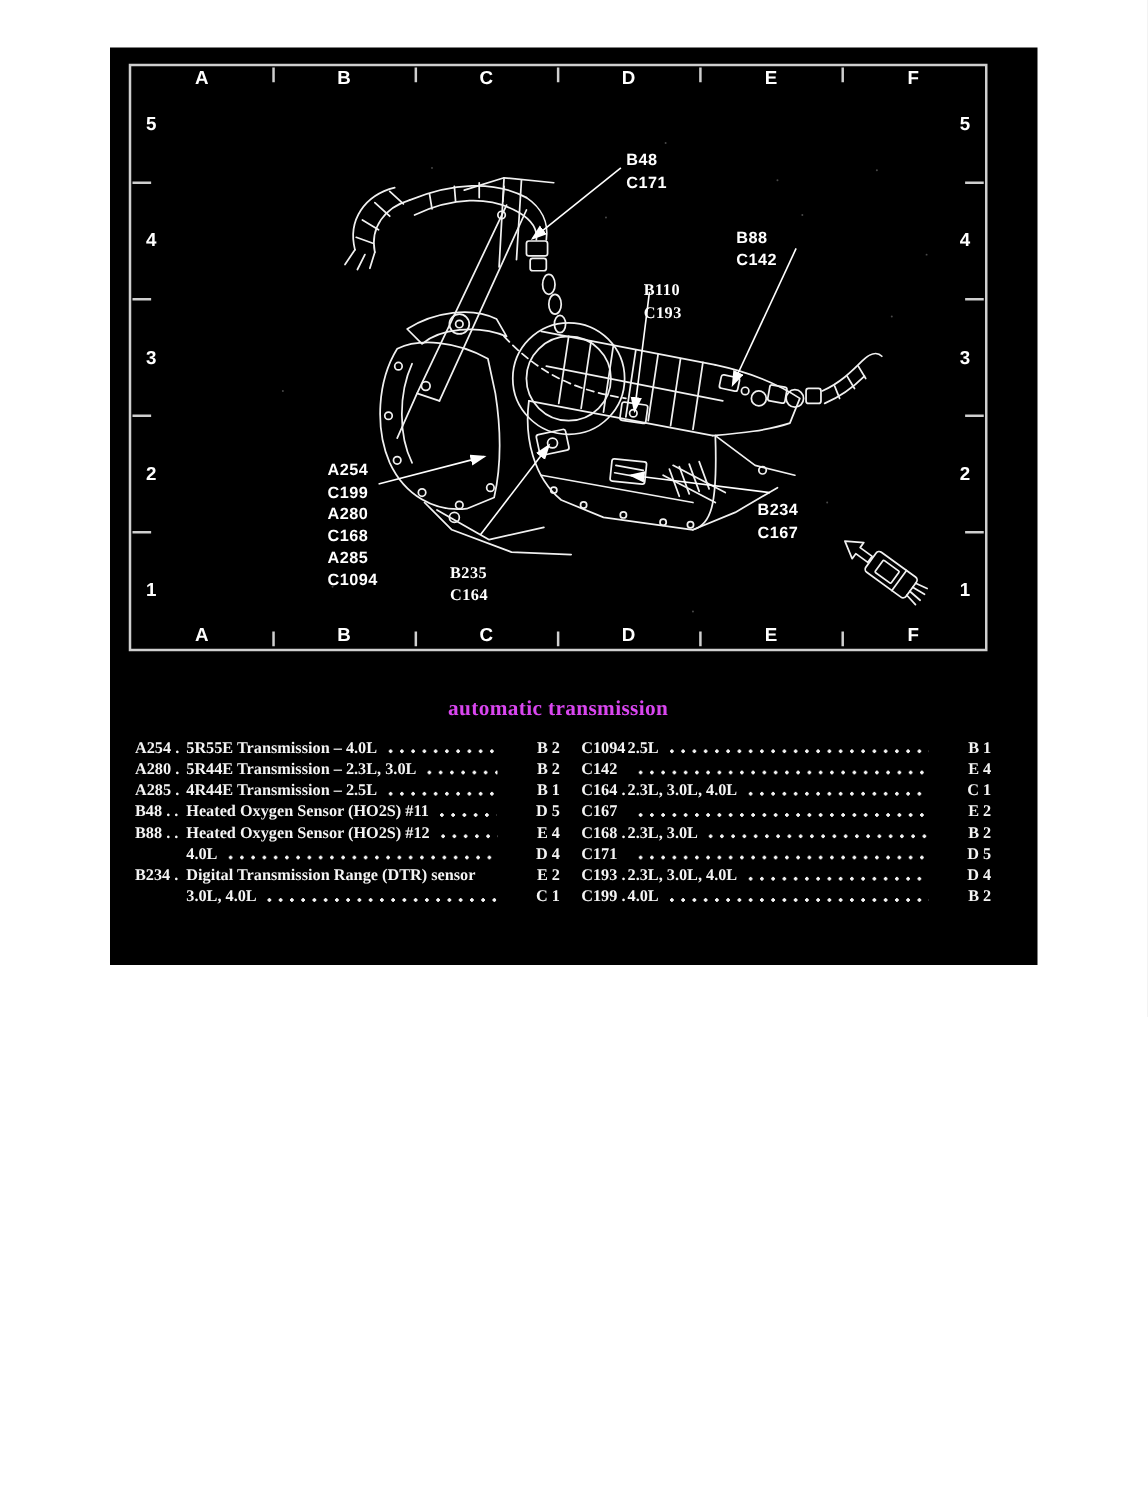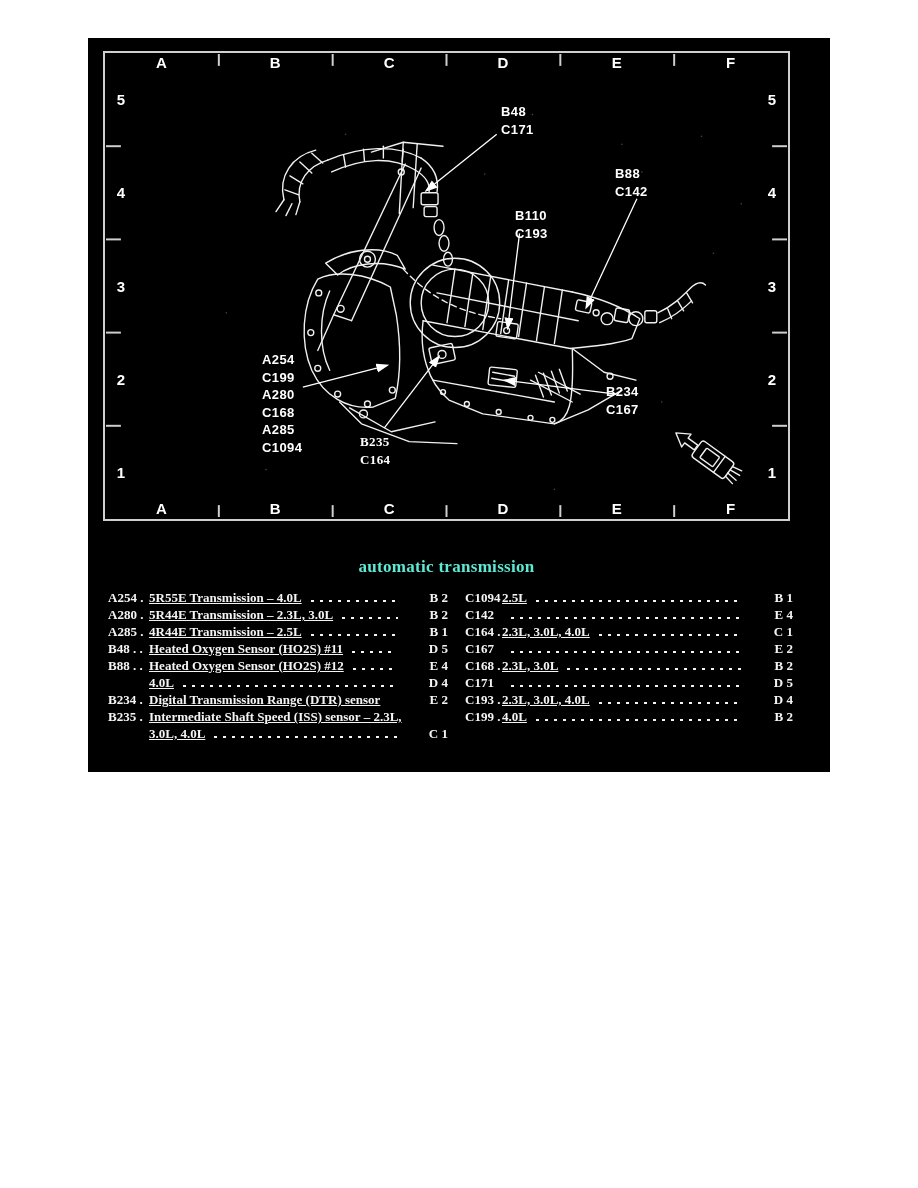--- a/index.html
+++ b/index.html
@@ -42,41 +42,41 @@
   }
   .row-numbers.left{left:7px;}
   .row-numbers.right{right:7px;}
   .row-numbers span{
     flex:1;display:flex;align-items:center;justify-content:center;
     font:700 15px "Liberation Sans",sans-serif;color:#ffffff;
   }
   .callout{
     position:absolute;
     font:700 13px/17.5px "Liberation Sans",sans-serif;
-    color:#ffffff;letter-spacing:.4px;white-space:nowrap;
+    color:#ffffff;letter-spacing:.4px;white-space:nowrap;margin-top:16px;
   }
   
   .legend-title{
     position:absolute;top:519px;left:15px;width:687px;
     text-align:center;
     font:700 17px "Liberation Serif",serif;
-    color:#5eead4;letter-spacing:.3px;
+    color:#d946ef;letter-spacing:.3px;
   }
   .legend{
     position:absolute;top:551px;left:20px;width:685px;
     display:flex;
     font:700 13px/17px "Liberation Serif",serif;
     color:#f4f4f4;
   }
   .legend-col.left-col{width:340px;margin-right:17px;flex:0 0 auto;}
   .legend-col.right-col{flex:1;}
   .legend-entry,.entry-line{display:flex;align-items:flex-end;height:17px;}
   .code{flex:0 0 41px;white-space:pre;overflow:visible;}
   .right-col .code{flex:0 0 37px;}
-  .desc{white-space:pre;text-decoration:underline;}
+  .desc{white-space:pre;}
   .leader{
     flex:1 1 auto;min-width:6px;height:11px;align-self:flex-end;
     margin:0 5px 1px 6px;
     background-image:radial-gradient(circle,#f4f4f4 1.2px,rgba(0,0,0,0) 1.5px);
     background-size:9px 6px;
     background-repeat:repeat-x;
     background-position:left 0 bottom 1px;
   }
   .ref{white-space:pre;margin-left:auto;padding-left:27px;}
   .cont{flex:0 0 41px;}
@@ -290,25 +290,25 @@
         <span>4</span>
         <span>3</span>
         <span>2</span>
         <span>1</span>
       </div>
 
       <div class="callout" style="left:396px;top:50px;">
         <div>B48</div>
         <div>C171</div>
       </div>
-      <div class="callout" style="left:510px;top:112px;">
+      <div class="callout" style="left:484px;top:112px;">
         <div>B88</div>
         <div>C142</div>
       </div>
-      <div class="callout" style="left:410px;top:154px;">
+      <div class="callout" style="left:410px;top:154px;font-family:Liberation Serif, serif;">
         <div>B110</div>
         <div>C193</div>
       </div>
       <div class="callout" style="left:157px;top:298px;">
         <div>A254</div>
         <div>C199</div>
         <div>A280</div>
         <div>C168</div>
         <div>A285</div>
         <div>C1094</div>
@@ -365,24 +365,20 @@
               <span class="ref">D 4</span>
           </div>
         </div>
         <div class="legend-entry">
           <span class="code">B234 .</span>
             <span class="desc">Digital Transmission Range (DTR) sensor</span>
             <span class="ref">E 2</span>
         </div>
         <div>
           <div class="entry-line">
-            <span class="code">B235 .</span>
-              <span class="desc">Intermediate Shaft Speed (ISS) sensor – 2.3L,</span>
-          </div>
-          <div class="entry-line">
             <span class="cont"></span>
               <span class="desc">3.0L, 4.0L</span>
               <span class="leader"></span>
               <span class="ref">C 1</span>
           </div>
         </div>
       </div>
 
       <div class="legend-col right-col">
         <div class="legend-entry">

